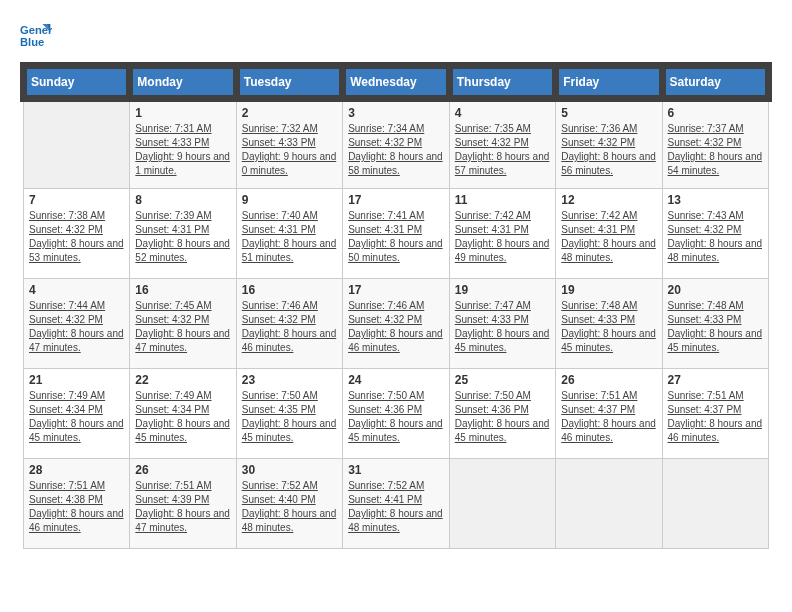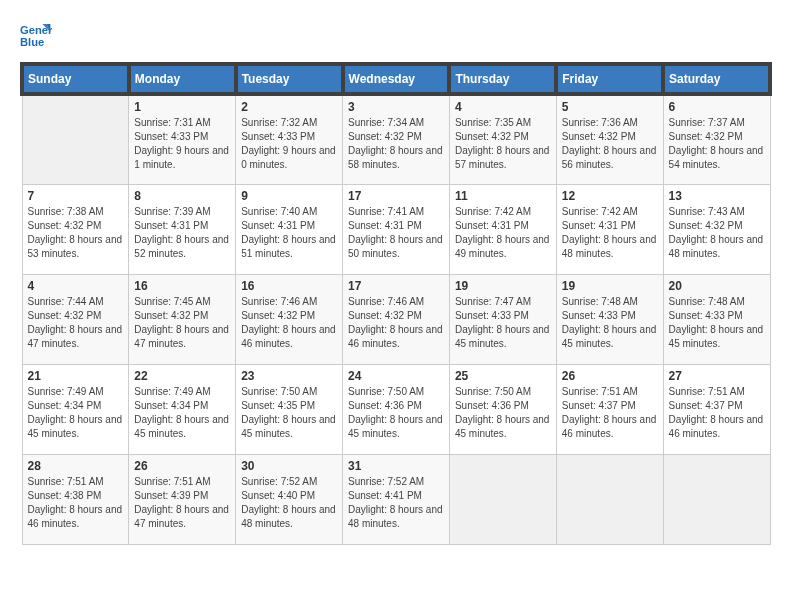--- a/index.html
+++ b/index.html
@@ -42,21 +42,21 @@
       border-collapse: collapse;
       font-size: 11px;
     }
     .calendar th {
       background-color: #3a7abf;
       color: #fff;
       padding: 6px 4px;
       text-align: left;
       font-size: 12px;
       font-weight: bold;
-      border: 4px solid #404040;
+      border: 7px solid #404040;
     }
     .calendar td {
       border: 1px solid #ccc;
       vertical-align: top;
       padding: 4px 5px;
       width: 107px;
       height: 90px;
       background: #fff;
     }
     .calendar tr:nth-child(odd) td {
@@ -68,20 +68,21 @@
     .day-num {
       font-weight: bold;
       font-size: 12px;
       margin-bottom: 2px;
       color: #333;
     }
     .day-info {
       font-size: 10px;
       color: #444;
       line-height: 1.4;
+      text-decoration: underline;
     }
     .empty-cell {
       background: #f0f0f0 !important;
     }
   </style>
 </head>
 <body>
 
 <div class="header">
   <div class="logo">

